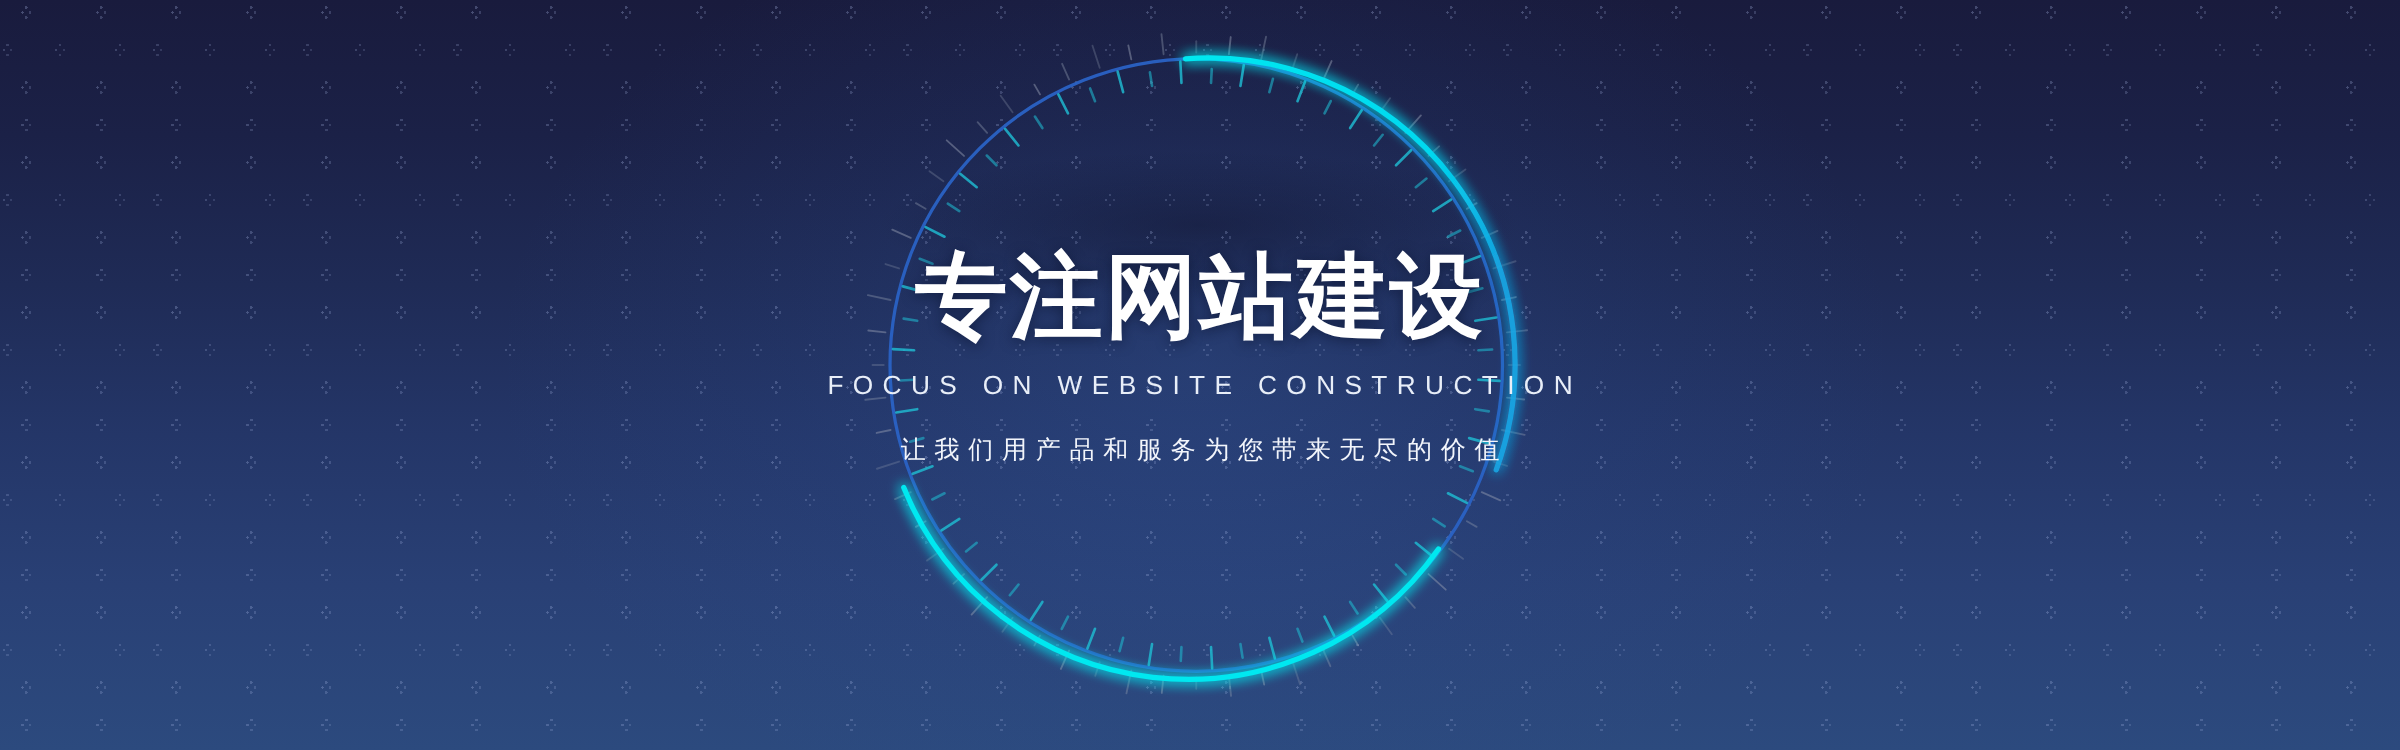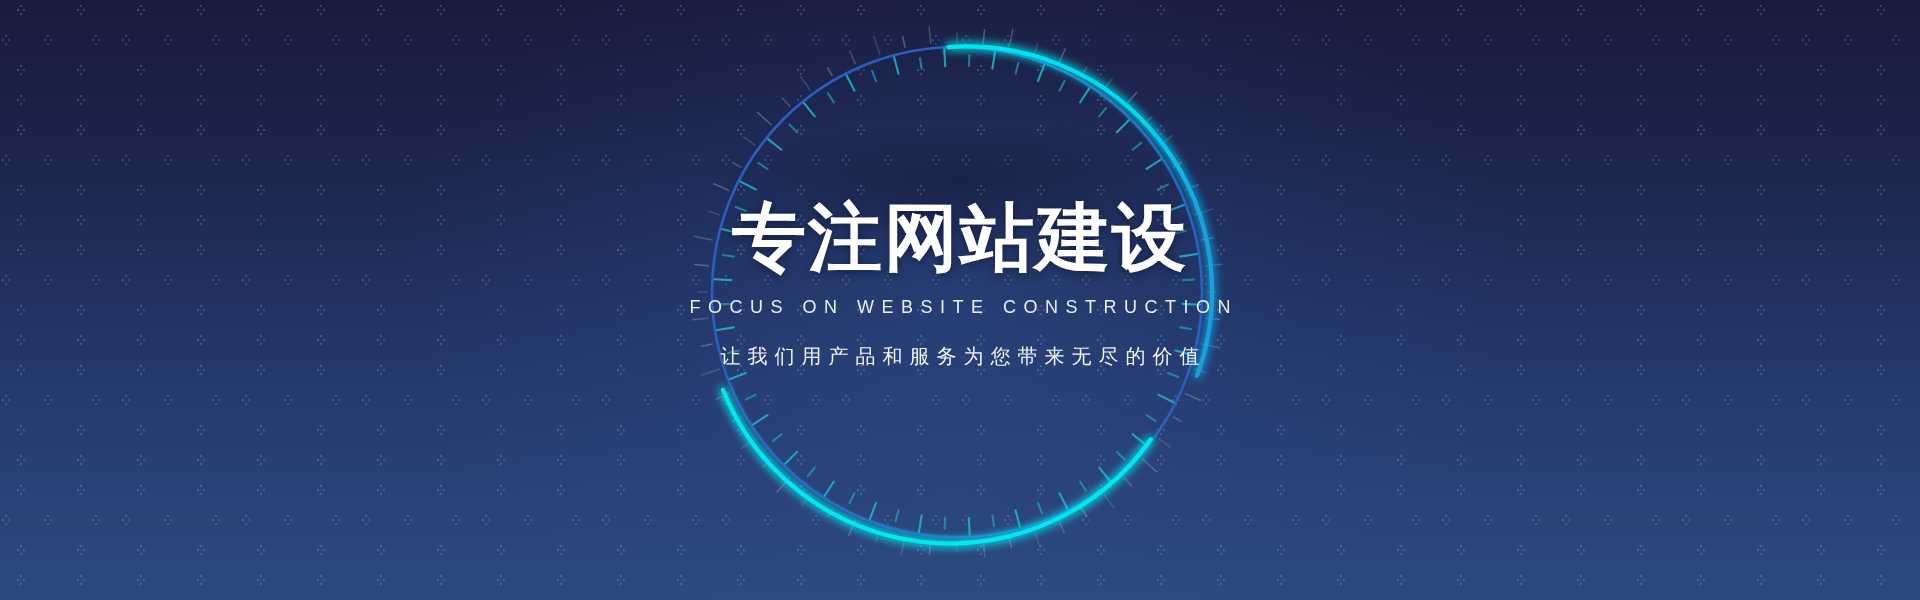--- a/index.html
+++ b/index.html
@@ -135,21 +135,21 @@
     font-weight: 700;
     color: #ffffff;
     letter-spacing: 2px;
     white-space: nowrap;
     text-shadow: 0 2px 10px rgba(8, 14, 40, 0.55);
     font-family: "DejaVu Sans", "Liberation Sans", sans-serif;
   }
   .subline-en {
     margin: 0;
     margin-top: 24px;
-    font-size: 18px;
+    font-size: 21px;
     line-height: 1;
     font-weight: 400;
     color: #e8eef8;
     letter-spacing: 7.5px;
     white-space: nowrap;
     text-indent: 7.5px;
     font-family: "Liberation Sans", sans-serif;
   }
   .subline-cn {
     margin: 0;

